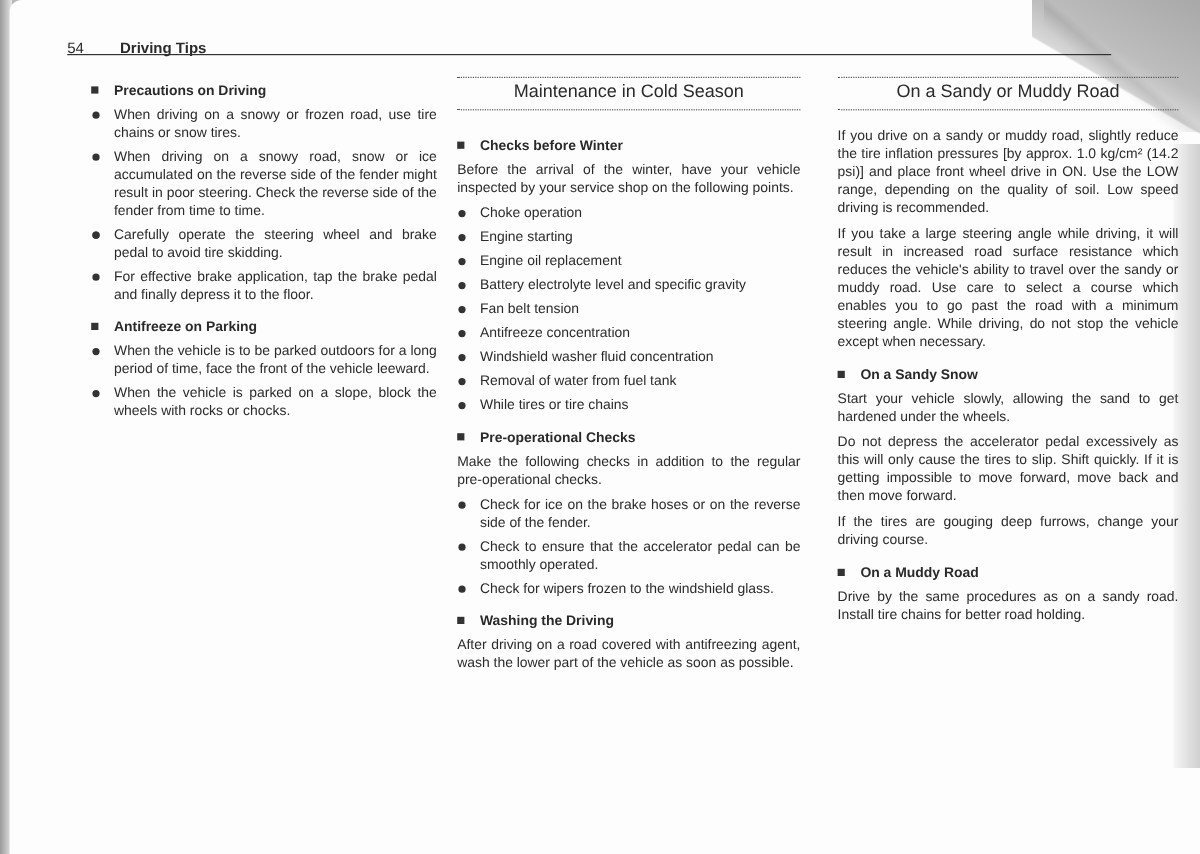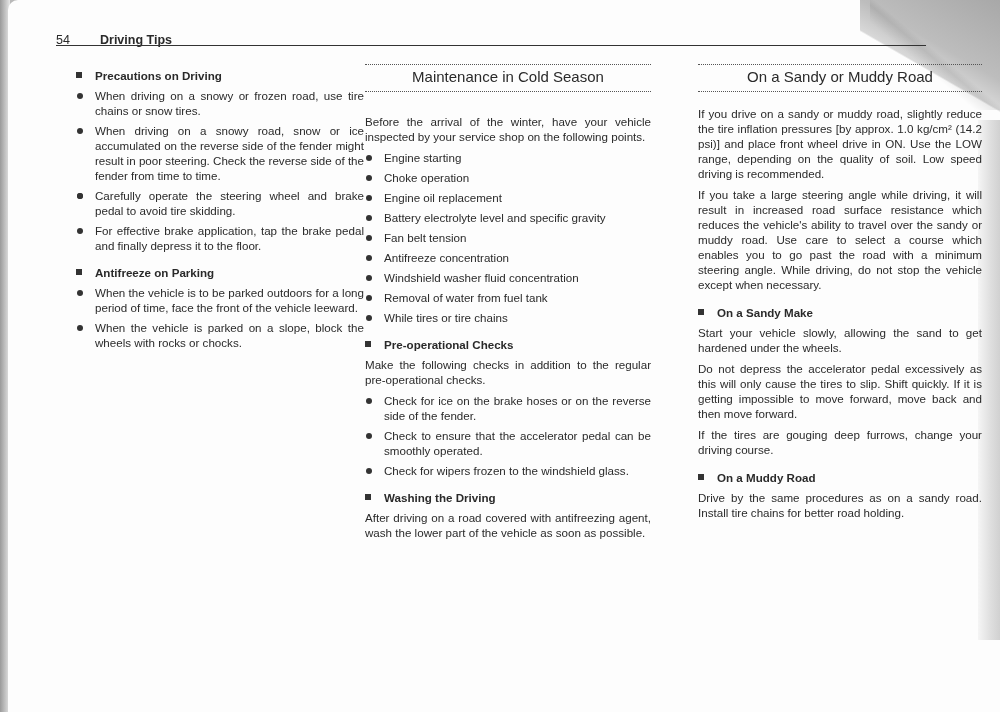--- a/index.html
+++ b/index.html
@@ -35,21 +35,21 @@
   .header { position:absolute; left:56px; top:22px; font-size:12.5px; }
   .header .num { display:inline-block; width:44px;margin-top:11px; }
   .header .title { font-weight:bold; }
   .header-rule {
     position:absolute; left:56px; top:45px; width:870px; height:0;
     border-top:1.5px solid #333;
   }
 
   .col { position:absolute; font-size:11.6px; line-height:15px; text-align:justify; }
   .col1 { left:76px; top:68px; width:288px; }
-  .col2 { left:365px; top:64px; width:286px; }
+  .col2 { left:381px; top:64px; width:286px; }
   .col3 { left:698px; top:64px; width:284px; }
 
   .sec-head { font-weight:bold; position:relative; padding-left:19px; margin:0 0 5px 0; font-size:11.6px; }
   .sec-head .sq { position:absolute; left:0; top:4px; width:6px; height:6px; background:#333; }
 
   .bullet { position:relative; padding-left:19px; margin:0 0 5px 0; }
   .bullet .dot { position:absolute; left:1px; top:5px; width:6px; height:6px; border-radius:50%; background:#333; }
 
   .para { margin:0 0 6px 0; }
   .gap { height:7px; }
@@ -83,23 +83,24 @@
   <div class="bullet"><span class="dot"></span><span>Carefully operate the steering wheel and brake pedal to avoid tire skidding.</span></div>
   <div class="bullet"><span class="dot"></span><span>For effective brake application, tap the brake pedal and finally depress it to the floor.</span></div>
   <div class="gap"></div>
   <div class="sec-head"><span class="sq"></span><span>Antifreeze on Parking</span></div>
   <div class="bullet"><span class="dot"></span><span>When the vehicle is to be parked outdoors for a long period of time, face the front of the vehicle leeward.</span></div>
   <div class="bullet"><span class="dot"></span><span>When the vehicle is parked on a slope, block the wheels with rocks or chocks.</span></div>
 </div>
 
 <div class="col col2">
   <div class="title-box">Maintenance in Cold Season</div>
+  <div class="sec-head"><span class="sq"></span><span>Checks before Winter</span></div>
   <div class="para">Before the arrival of the winter, have your vehicle inspected by your service shop on the following points.</div>
+  <div class="bullet"><span class="dot"></span><span>Choke operation</span></div>
   <div class="bullet"><span class="dot"></span><span>Engine starting</span></div>
-  <div class="bullet"><span class="dot"></span><span>Choke operation</span></div>
   <div class="bullet"><span class="dot"></span><span>Engine oil replacement</span></div>
   <div class="bullet"><span class="dot"></span><span>Battery electrolyte level and specific gravity</span></div>
   <div class="bullet"><span class="dot"></span><span>Fan belt tension</span></div>
   <div class="bullet"><span class="dot"></span><span>Antifreeze concentration</span></div>
   <div class="bullet"><span class="dot"></span><span>Windshield washer fluid concentration</span></div>
   <div class="bullet"><span class="dot"></span><span>Removal of water from fuel tank</span></div>
   <div class="bullet"><span class="dot"></span><span>While tires or tire chains</span></div>
   <div class="gap"></div>
   <div class="sec-head"><span class="sq"></span><span>Pre-operational Checks</span></div>
   <div class="para">Make the following checks in addition to the regular pre-operational checks.</div>
@@ -109,20 +110,20 @@
   <div class="gap"></div>
   <div class="sec-head"><span class="sq"></span><span>Washing the Driving</span></div>
   <div class="para">After driving on a road covered with antifreezing agent, wash the lower part of the vehicle as soon as possible.</div>
 </div>
 
 <div class="col col3">
   <div class="title-box">On a Sandy or Muddy Road</div>
   <div class="para">If you drive on a sandy or muddy road, slightly reduce the tire inflation pressures [by approx. 1.0 kg/cm² (14.2 psi)] and place front wheel drive in ON. Use the LOW range, depending on the quality of soil. Low speed driving is recommended.</div>
   <div class="para">If you take a large steering angle while driving, it will result in increased road surface resistance which reduces the vehicle's ability to travel over the sandy or muddy road. Use care to select a course which enables you to go past the road with a minimum steering angle. While driving, do not stop the vehicle except when necessary.</div>
   <div class="gap"></div>
-  <div class="sec-head"><span class="sq"></span><span>On a Sandy Make</span></div>
+  <div class="sec-head"><span class="sq"></span><span>On a Sandy Snow</span></div>
   <div class="para">Start your vehicle slowly, allowing the sand to get hardened under the wheels.</div>
   <div class="para">Do not depress the accelerator pedal excessively as this will only cause the tires to slip. Shift quickly. If it is getting impossible to move forward, move back and then move forward.</div>
   <div class="para">If the tires are gouging deep furrows, change your driving course.</div>
   <div class="gap"></div>
   <div class="sec-head"><span class="sq"></span><span>On a Muddy Road</span></div>
   <div class="para">Drive by the same procedures as on a sandy road. Install tire chains for better road holding.</div>
 </div>
 
 </body></html>

